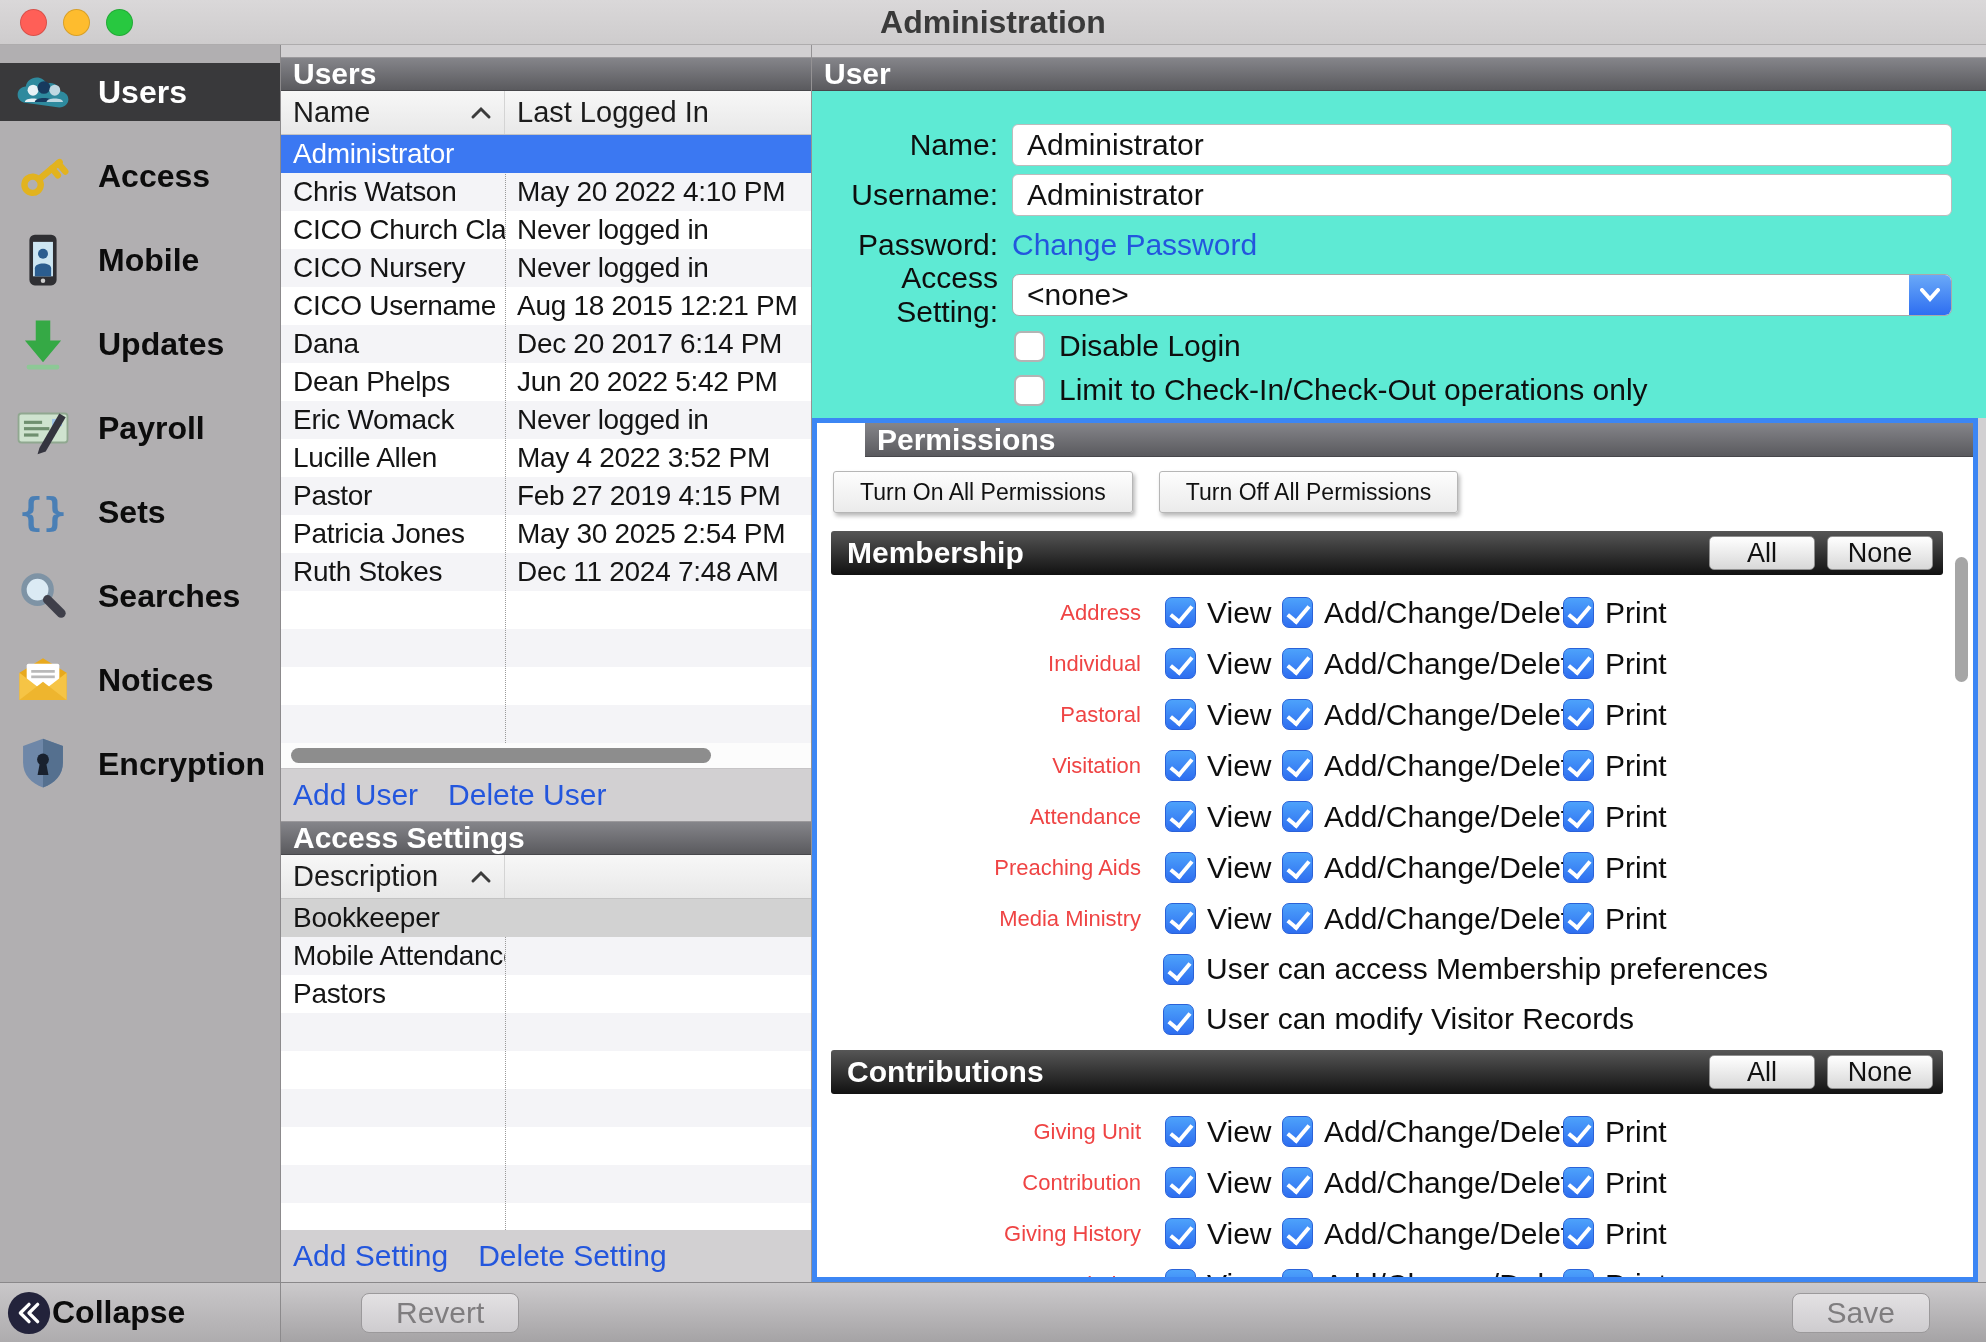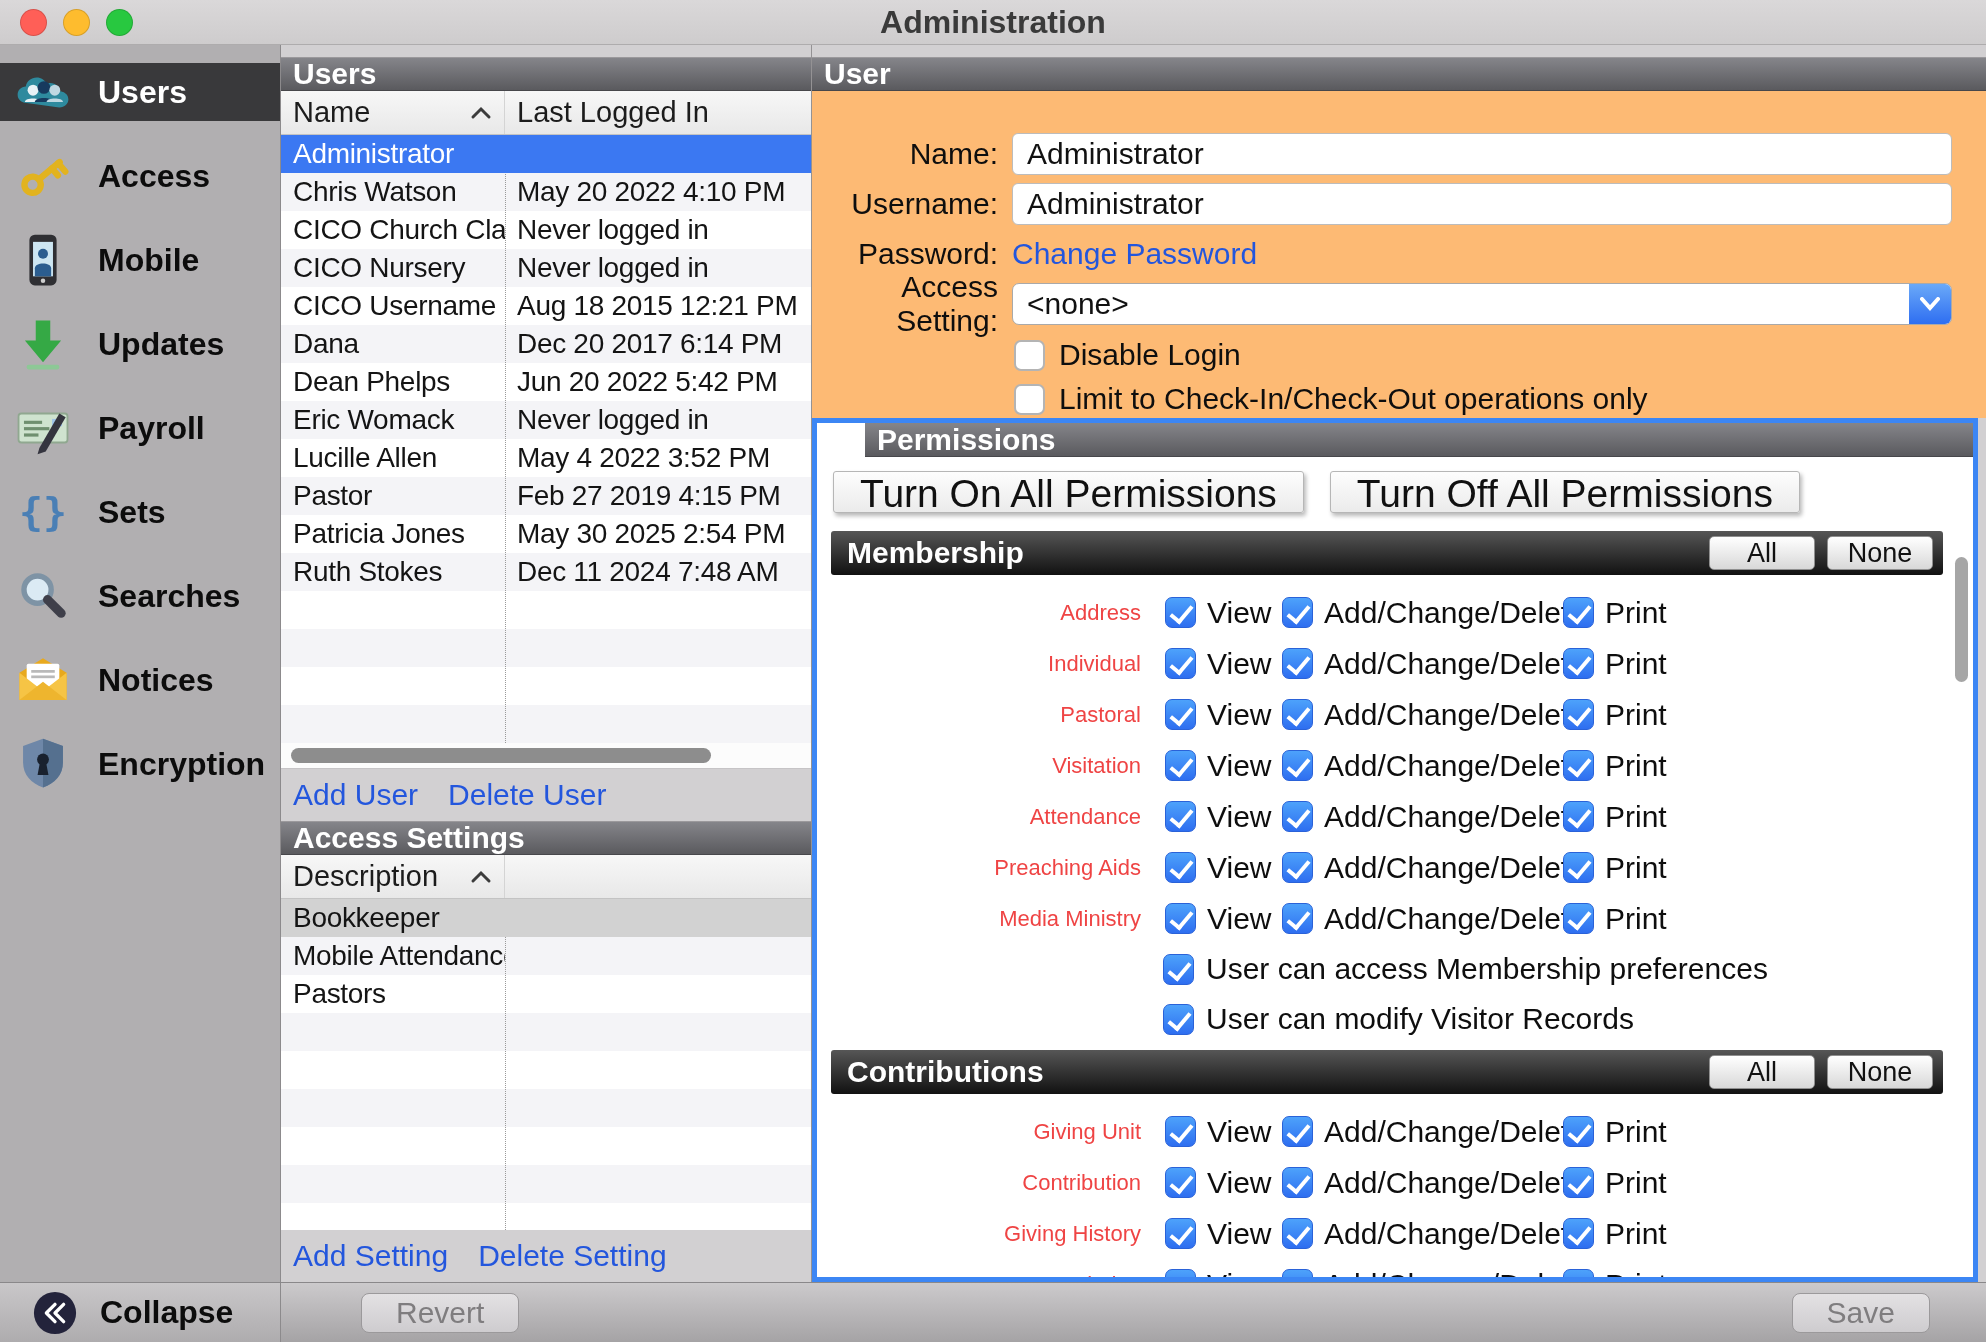--- a/index.html
+++ b/index.html
@@ -45,21 +45,21 @@
   .trow .col-b{flex:1;}
   .trow.sel{background:#3b78f2;color:#ffffff;}
   .trow.gsel{background:#d2d2d2;}
   .hscroll{height:26px;flex:0 0 26px;background:#fcfcfc;position:relative;border-bottom:1px solid #c6c4c6;}
   .hthumb{position:absolute;left:10px;top:5px;width:420px;height:15px;border-radius:8px;background:#8d8d8d;}
   .links-row{height:52px;flex:0 0 52px;display:flex;align-items:center;gap:30px;padding-left:12px;font-size:30px;}
   .link{color:#2356dd;cursor:pointer;}
 
   
   .right{flex:1;display:flex;flex-direction:column;background:#d2d0d2;min-width:0;}
-  .form{height:327px;flex:0 0 327px;background:#fdba74;padding-top:42px;}
+  .form{height:327px;flex:0 0 327px;background:#5eead4;padding-top:33px;}
   .frow{display:flex;align-items:center;height:42px;margin-bottom:8px;}
   .flabel{width:186px;flex:0 0 186px;text-align:right;font-size:30px;color:#0e0e0e;}
   .fctl{margin-left:14px;}
   input.text{width:940px;height:42px;background:#fff;border:1px solid #bcbcbc;border-radius:6px;font-size:30px;padding:0 14px;color:#111;font-family:inherit;}
   .linkline{font-size:30px;color:#2356dd;cursor:pointer;}
   .dd{width:940px;height:42px;background:#fff;border:1px solid #a9a9a9;border-radius:7px;display:flex;align-items:center;overflow:hidden;}
   .dd-value{flex:1;font-size:30px;padding-left:14px;color:#111;}
   .dd-btn{width:42px;height:100%;background:linear-gradient(#6aa9f8,#2e6ef1);display:flex;align-items:center;justify-content:center;}
   .dd-btn svg{width:20px;height:14px;display:block;}
   .cbrow{display:flex;align-items:center;height:44px;margin-left:202px;gap:14px;font-size:30px;color:#0e0e0e;}
@@ -67,35 +67,35 @@
   .cb.off{background:#ffffff;border:2px solid #b4b4b4;}
   .cb.on{background:linear-gradient(#4da2fb,#2e6ef0);border:1px solid #2a62d8;}
   .cb.on::after{content:"";position:absolute;left:9px;top:3px;width:9px;height:18px;border:solid #fff;border-width:0 4px 4px 0;transform:rotate(40deg);}
 
   
   .perms{flex:1;margin-right:8px;border:5px solid #3c86f4;background:#ffffff;display:flex;flex-direction:column;overflow:hidden;min-height:0;}
   .perms .panel-header{border-top:none;margin-left:48px;}
   .perm-scroll{flex:1;position:relative;overflow:hidden;background:#fff;}
   .perm-content{padding:10px 30px 0 14px;}
   .btn-row{display:flex;gap:26px;margin:4px 0 18px 2px;}
-  .pbtn{height:42px;padding:0 26px;font-size:39px;color:#111;background:linear-gradient(#fdfdfd,#ebebeb);border:1px solid #b6b6b6;border-radius:3px;box-shadow:2px 3px 4px rgba(0,0,0,.28);font-family:inherit;cursor:pointer;}
+  .pbtn{height:42px;padding:0 26px;font-size:23px;color:#111;background:linear-gradient(#fdfdfd,#ebebeb);border:1px solid #b6b6b6;border-radius:3px;box-shadow:2px 3px 4px rgba(0,0,0,.28);font-family:inherit;cursor:pointer;}
   .perm-bar{height:44px;border-radius:3px;background:linear-gradient(#565656,#111111);display:flex;align-items:center;padding:0 10px 0 16px;margin:6px 0 12px 0;}
   .perm-bar-title{color:#fff;font-size:30px;font-weight:bold;flex:1;}
   .bar-btn{width:106px;height:34px;margin-left:12px;font-size:27px;color:#111;background:linear-gradient(#ffffff,#d8d8d8);border:1px solid #8f8f8f;border-radius:5px;font-family:inherit;cursor:pointer;}
   .perm-row{display:flex;align-items:center;height:51px;}
   .perm-label{width:310px;flex:0 0 310px;text-align:right;font-size:22px;color:#ef4444;margin-right:24px;white-space:nowrap;}
   .cbc{display:flex;align-items:center;gap:11px;font-size:30px;color:#0e0e0e;}
   .cbc-view{width:117px;flex:0 0 117px;}
   .cbc-acd{width:281px;flex:0 0 281px;}
   .perm-extra{display:flex;align-items:center;height:50px;margin-left:332px;gap:12px;font-size:30px;color:#0e0e0e;}
   .vthumb{position:absolute;right:5px;top:100px;width:13px;height:125px;border-radius:7px;background:#a6a6a6;}
 
   
   .bottombar{height:60px;display:flex;align-items:center;background:linear-gradient(#cccacc,#a5a3a5);border-top:1px solid #8a888a;}
-  .collapse-area{width:281px;flex:0 0 281px;height:100%;display:flex;align-items:center;gap:22px;padding-left:32px;background:linear-gradient(#c9c7c9,#aeacae);border-right:1px solid #8c8a8c;cursor:pointer;}
+  .collapse-area{width:281px;flex:0 0 281px;height:100%;display:flex;align-items:center;padding-left:6px;background:linear-gradient(#c9c7c9,#aeacae);border-right:1px solid #8c8a8c;cursor:pointer;}
   .collapse-icon{width:46px;height:46px;flex:0 0 46px;}
   .collapse-icon svg{width:100%;height:100%;display:block;}
   .collapse-label{font-size:32px;font-weight:bold;color:#0c0c0c;}
   .footer-btn{height:40px;border-radius:8px;font-size:30px;font-family:inherit;border:1px solid #9b999b;background:linear-gradient(#e3e1e3,#cecccf);color:#7f7d7f;padding:0 34px;}
   .revert{margin-left:80px;}
   .save{margin-left:auto;margin-right:56px;}
 </style>
 </head>
 <body>
 

